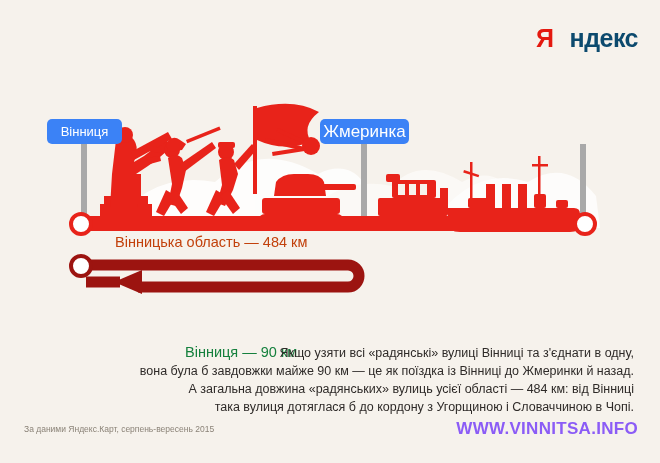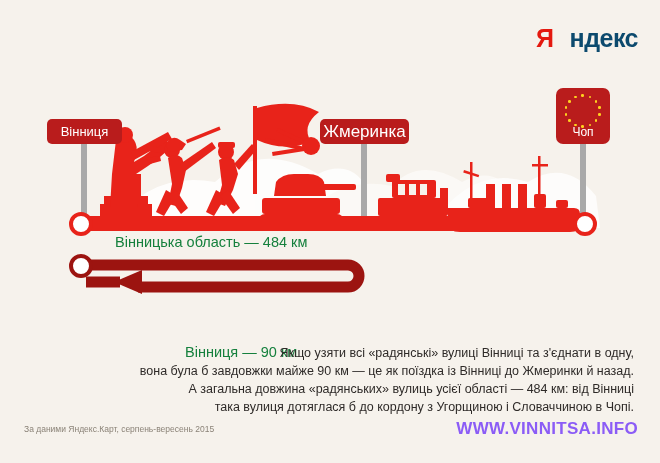--- a/index.html
+++ b/index.html
@@ -58,21 +58,21 @@
     left: 0;
     top: 78px;
     width: 660px;
     height: 240px;
   }
   .scene svg { display: block; }
 
   
   .sign {
     position: absolute;
-    background: #b91c1c;
+    background: #3b82f6;
     border-radius: 5px;
     color: #ffffff;
     text-align: center;
     box-sizing: border-box;
   }
   .sign-vinnytsia {
     left: 47px;
     top: 119px;
     width: 75px;
     height: 25px;
@@ -155,21 +155,21 @@
   .dot-dark  { border: 4px solid #9c1410; }
   .dot-a { left: 69px; top: 212px; width: 24px; height: 24px; }
   .dot-b { left: 573px; top: 212px; width: 24px; height: 24px; }
   .dot-c { left: 69px; top: 254px; width: 24px; height: 24px; }
 
   .label-oblast {
     position: absolute;
     left: 115px;
     top: 234px;
     font-size: 14.5px;
-    color: #15803d;
+    color: #c2410c;
     font-weight: 400;
   }
   .label-city {
     position: absolute;
     left: 185px;
     top: 303px;
     font-size: 14.5px;
     color: #15803d;
     font-weight: 400;
     margin-top: 41px;
@@ -325,39 +325,20 @@
   </div>
 
   <div class="pole pole-vinnytsia"></div>
   <div class="pole pole-zhmerynka"></div>
   <div class="pole pole-chop"></div>
 
   <div class="sign sign-vinnytsia">Вінниця</div>
 
   <div class="sign sign-zhmerynka">Жмеринка</div>
 
-  <div class="sign sign-chop">
-    <div class="eu-stars">
-      <i style="left:17.4px; top:0px;"></i>
-      <i style="left:24.8px; top:1.6px;"></i>
-      <i style="left:30.6px; top:6px;"></i>
-      <i style="left:34.2px; top:12.2px;"></i>
-      <i style="left:34.2px; top:19.2px;"></i>
-      <i style="left:30.6px; top:25.4px;"></i>
-      <i style="left:24.8px; top:29.8px;"></i>
-      <i style="left:17.4px; top:31.4px;"></i>
-      <i style="left:10px;  top:29.8px;"></i>
-      <i style="left:4.2px; top:25.4px;"></i>
-      <i style="left:0.6px; top:19.2px;"></i>
-      <i style="left:0.6px; top:12.2px;"></i>
-      <i style="left:4.2px; top:6px;"></i>
-      <i style="left:10px;  top:1.6px;"></i>
-    </div>
-    <div class="chop-label">Чоп</div>
-  </div>
 
   <div class="bar-oblast"></div>
 
   <div class="bar-city">
     <svg width="290" height="40" viewBox="0 0 290 40">
       <path d="M6 7 H268 a11 11 0 0 1 0 22 H58" fill="none" stroke="#9c1410" stroke-width="11" stroke-linecap="butt"></path>
       <path d="M62 12 L62 36 L34 24 Z" fill="#9c1410"></path>
       <path d="M6 24 H40" stroke="#9c1410" stroke-width="11"></path>
     </svg>
   </div>

